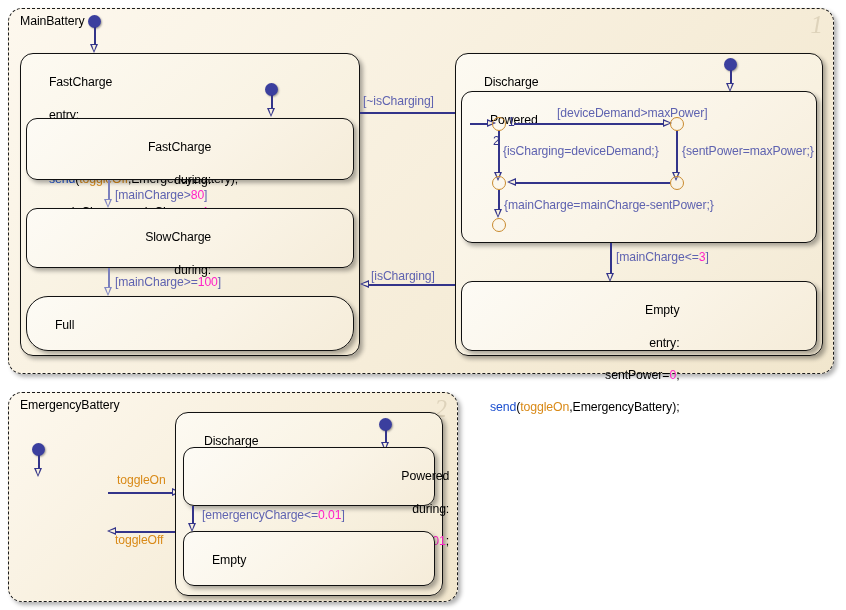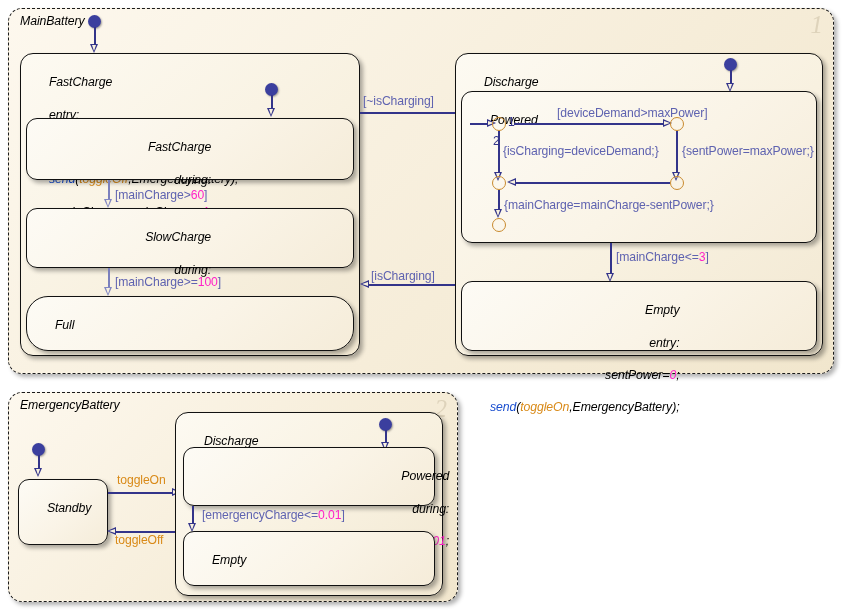--- a/index.html
+++ b/index.html
@@ -38,21 +38,20 @@
 
   .label{
     position:absolute;
     left:8px;
     top:4px;
     font-size:12.3px;
     line-height:16.2px;
     color:#000000;
     white-space:pre;
     letter-spacing:-0.1px;
-    font-style:italic;
   }
   .label .kw{color:#1b4fcf;}
   .label .ev{color:#d98a18;}
   .label .num{color:#ff22c8;}
 
   
   .corner-num{
     position:absolute;
     right:10px;
     top:2px;
@@ -178,21 +177,21 @@
   <div class="state-box inner" style="left:26px;top:118px;width:328px;height:62px;">
     <div class="label">
       <span>FastCharge</span><br>
       <span>during:</span><br>
       <span>mainCharge=mainCharge+</span><span class="num">4</span><span>;</span>
     </div>
   </div>
 
   <div class="tline v" style="left:108px;top:180px;height:22px;"></div>
   <div class="arrow down" style="left:104px;top:199px;"></div>
-  <div class="cond" style="left:115px;top:188px;"><span>[mainCharge&gt;</span><span class="num">60</span><span>]</span></div>
+  <div class="cond" style="left:115px;top:188px;"><span>[mainCharge&gt;</span><span class="num">80</span><span>]</span></div>
 
   <div class="state-box inner" style="left:26px;top:208px;width:328px;height:60px;">
     <div class="label">
       <span>SlowCharge</span><br>
       <span>during:</span><br>
       <span>mainCharge=mainCharge+</span><span class="num">1</span><span>;</span>
     </div>
   </div>
 
   <div class="tline v" style="left:108px;top:268px;height:22px;"></div>
@@ -278,25 +277,20 @@
 
   <div class="chart-box" style="left:8px;top:392px;width:450px;height:210px;">
     <div class="label" style="left:11px;top:4px;"><span>EmergencyBattery</span></div>
     <div class="corner-num">2</div>
   </div>
 
   <div class="default-dot" style="left:32px;top:443px;"></div>
   <div class="tline v dark" style="left:38px;top:455px;height:16px;"></div>
   <div class="arrow down dark" style="left:34px;top:468px;"></div>
 
-  <div class="state-box inner" style="left:18px;top:479px;width:90px;height:66px;">
-    <div class="label">
-      <span>Standby</span>
-    </div>
-  </div>
 
   <div class="tline h dark" style="left:108px;top:492px;width:65px;"></div>
   <div class="arrow right dark" style="left:172px;top:488px;"></div>
   <div class="cond event" style="left:117px;top:473px;"><span>toggleOn</span></div>
 
   <div class="tline h dark" style="left:113px;top:531px;width:62px;"></div>
   <div class="arrow left dark" style="left:107px;top:527px;"></div>
   <div class="cond event" style="left:115px;top:533px;"><span>toggleOff</span></div>
 
   <div class="state-box" style="left:175px;top:412px;width:268px;height:184px;">

